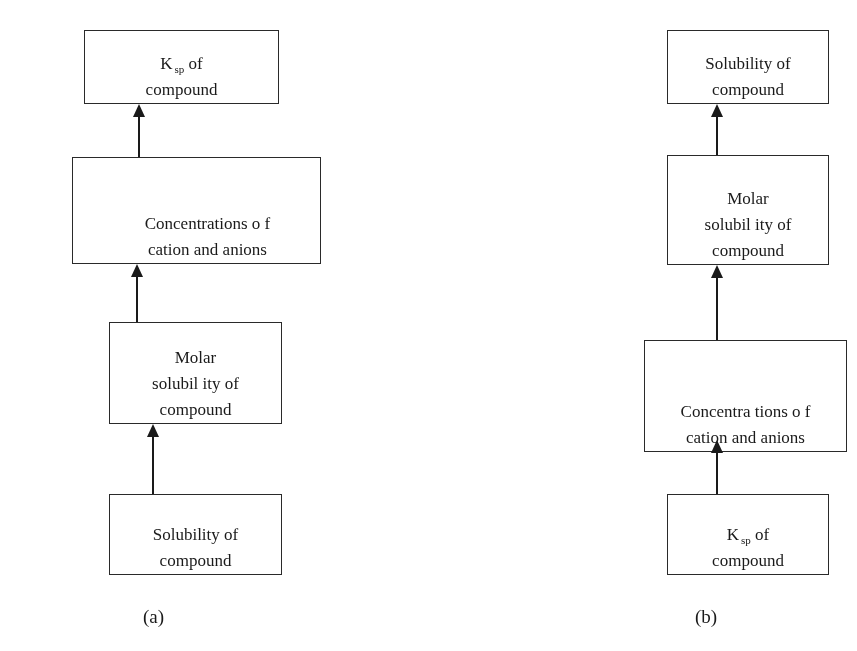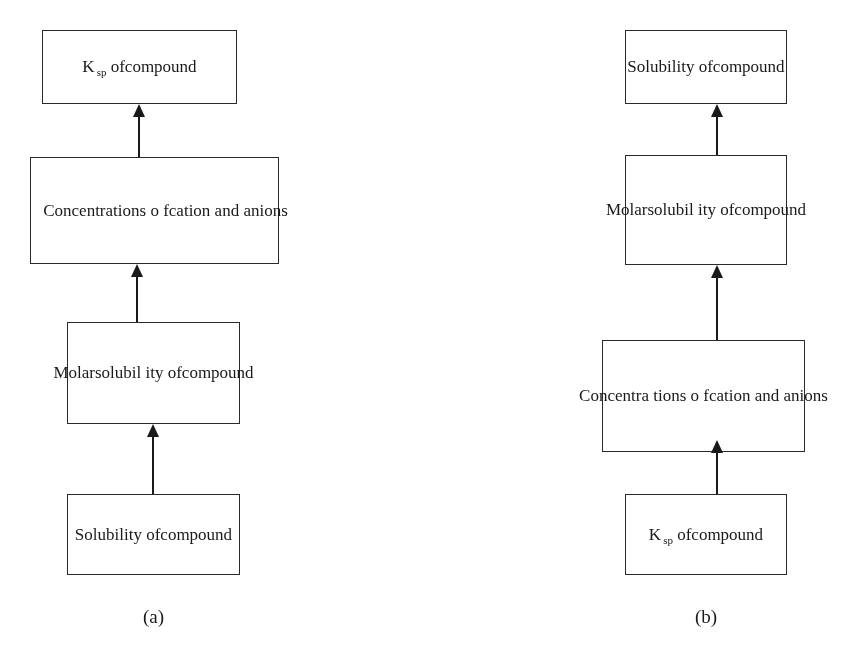--- a/index.html
+++ b/index.html
@@ -14,27 +14,28 @@
     background: #ffffff;
     font-family: "Liberation Serif", serif;
     color: #1a1a1a;
     overflow: hidden;
   }
   .box {
     position: absolute;
     border: 1.4px solid #2a2a2a;
     background: #ffffff;
     display: flex;
-    flex-direction: row;
-    justify-content: center;
+    flex-direction: column;
+    justify-content: flex-end;
     align-items: center;
     text-align: center;
     font-size: 17px;
     line-height: 26px;
     box-sizing: border-box;
+    margin-left: 42px;
   }
   .box .line {
     white-space: pre;
   }
   .subscript {
     font-size: 11px;
     margin-left: 2px;
     line-height: 1;
   }
   .arrow {

